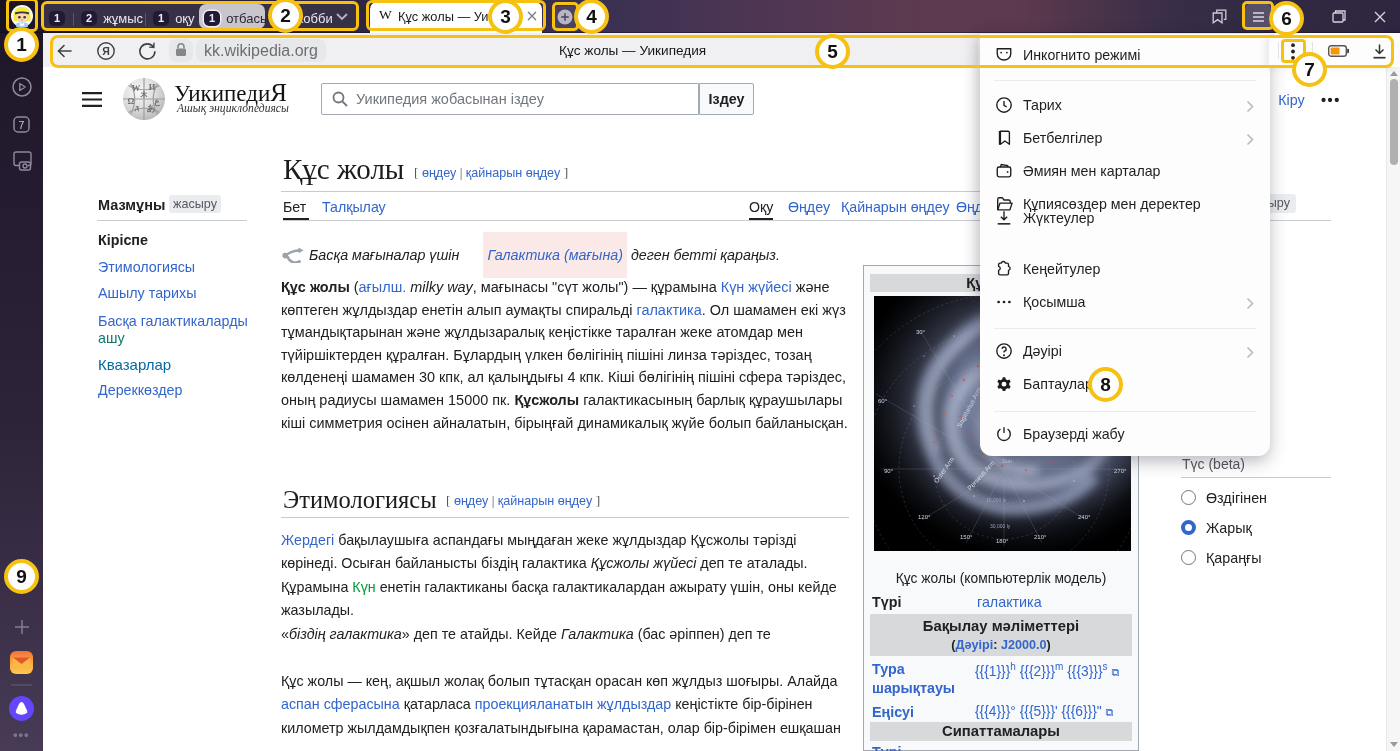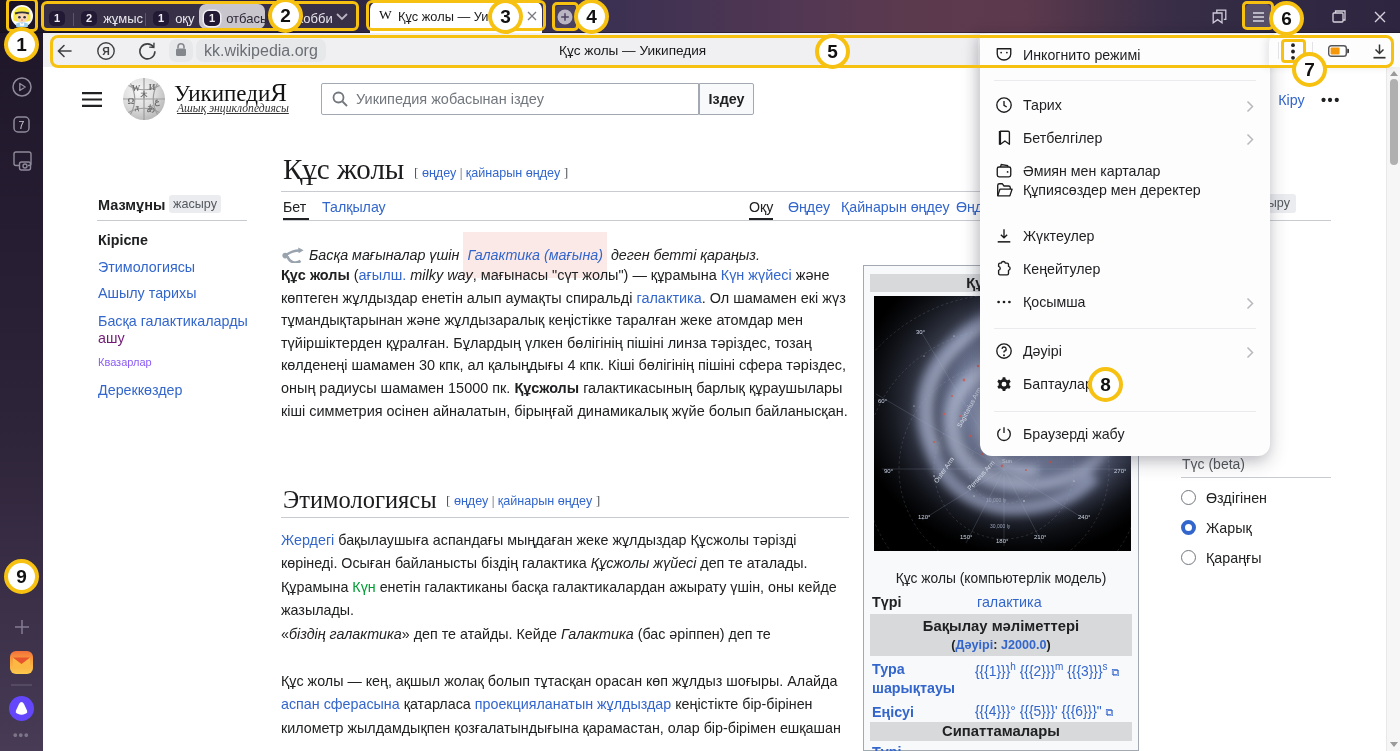--- a/index.html
+++ b/index.html
@@ -172,42 +172,42 @@
         <text x="14" y="14">W</text>
           <text x="30" y="13">И</text>
         <text x="9" y="27">Ω</text>
           <text x="22" y="19.5" font-size="7">木</text>
           <text x="35" y="27">ع</text>
         <text x="15" y="33">д</text>
           <text x="29" y="34">あ</text>
       </g>
     </svg>
     <div class="abs serif nw" style="left:174px;top:79px;font-size:23px;color:#111;">Уикипеди<span style="font-size:25px;">Я</span></div>
-    <div class="abs serif nw" style="left:177px;top:102px;font-size:11.6px;font-style:italic;color:#333;text-decoration:underline;">Ашық энциклопедиясы</div>
+    <div class="abs serif nw" style="left:177px;top:102px;font-size:11.6px;font-style:italic;color:#333;">Ашық энциклопедиясы</div>
 
     <div class="abs" style="left:321px;top:83px;width:378px;height:32px;border:1px solid #a2a9b1;border-radius:2px 0 0 2px;box-sizing:border-box;background:#fff;"></div>
     <svg class="abs" style="left:332px;top:91px" width="16" height="16" viewBox="0 0 16 16" fill="none" stroke="#72777d" stroke-width="1.8">
         <circle cx="6.5" cy="6.5" r="5"></circle>
         <path d="M10.5 10.5 L15 15"></path>
       </svg>
     <div class="abs nw" style="left:356px;top:91px;font-size:14.5px;color:#72777d;">Уикипедия жобасынан іздеу</div>
     <div class="abs" style="left:699px;top:83px;width:55px;height:32px;border:1px solid #a2a9b1;border-radius:0 2px 2px 0;box-sizing:border-box;background:#f8f9fa;text-align:center;line-height:30px;font-size:14.3px;font-weight:bold;color:#202122;">Іздеу</div>
 
     <div class="abs nw" style="left:1221px;top:92px;font-size:14.3px;color:#3366cc;">Тіркелу&nbsp; Кіру</div>
     <div class="abs nw" style="left:1321px;top:92px;font-size:14.5px;color:#202122;font-weight:bold;letter-spacing:1.5px;">•••</div>
 
     <div class="abs nw" style="left:98px;top:197px;font-size:14.5px;font-weight:bold;color:#202122;">Мазмұны</div>
     <div class="abs" style="left:169px;top:195px;width:52px;height:18px;background:#ebecf0;border-radius:3px;text-align:center;line-height:18px;font-size:12.6px;color:#54595d;">жасыру</div>
     <div class="abs" style="left:97px;top:220px;width:150px;height:1px;background:#c8ccd1;"></div>
     <div class="abs nw" style="left:98px;top:232px;font-size:14.3px;font-weight:bold;color:#202122;">Кіріспе</div>
     <div class="abs nw" style="left:98px;top:259px;font-size:14.3px;color:#3366cc;">Этимологиясы</div>
     <div class="abs nw" style="left:98px;top:285px;font-size:14.3px;color:#3366cc;">Ашылу тарихы</div>
     <div class="abs nw" style="left:98px;top:313px;font-size:14.3px;color:#3366cc;">Басқа галактикаларды</div>
-    <div class="abs nw" style="left:98px;top:330px;font-size:14.3px;color:#701a75;text-align:center;">ашу</div>
-    <div class="abs nw" style="left:98px;top:356px;font-size:11px;color:#8b5cf6;">Квазарлар</div>
+    <div class="abs nw" style="left:98px;top:330px;font-size:14.3px;color:#0f766e;text-align:center;">ашу</div>
+    <div class="abs nw" style="left:98px;top:356px;font-size:15px;color:#0369a1;">Квазарлар</div>
     <div class="abs nw" style="left:98px;top:382px;font-size:14.3px;color:#3366cc;">Дереккөздер</div>
 
     <div class="abs serif nw" style="left:283px;top:153px;font-size:29px;color:#1c1c1e;">Құс жолы</div>
     <div class="abs nw serif" style="left:414px;top:165px;font-size:13.5px;color:#54595d;">[ <span class="wlink" style="font-family:'Liberation Sans';font-size:12.6px;">өңдеу</span> | <span class="wlink" style="font-family:'Liberation Sans';font-size:12.6px;">қайнарын өңдеу</span> ]</div>
     <div class="abs" style="left:281px;top:191px;width:700px;height:1px;background:#c8ccd1;"></div>
     <div class="abs nw" style="left:283px;top:199px;font-size:14.2px;color:#202122;">Бет</div>
     <div class="abs" style="left:283px;top:218px;width:26px;height:2.5px;background:#202122;"></div>
     <div class="abs nw" style="left:322px;top:199px;font-size:14.2px;color:#3366cc;">Талқылау</div>
     <div class="abs nw" style="left:749px;top:199px;font-size:14.2px;color:#202122;">Оқу</div>
     <div class="abs" style="left:749px;top:218px;width:24px;height:2.5px;background:#202122;"></div>
@@ -225,23 +225,23 @@
     <div class="abs nw" style="left:1206px;top:520px;font-size:14.3px;color:#202122;">Жарық</div>
     <div class="abs" style="left:1181px;top:550px;width:15px;height:15px;border:1.6px solid #72777d;border-radius:50%;box-sizing:border-box;"></div>
     <div class="abs nw" style="left:1206px;top:550px;font-size:14.3px;color:#202122;">Қараңғы</div>
 
     <svg class="abs" style="left:282px;top:247px" width="23" height="16" viewBox="0 0 23 16">
       <circle cx="3.2" cy="8.6" r="2.8" fill="#99a3ae"></circle>
       <path d="M4.5 7.8 C9 4.2 12.5 3.4 17.5 3.4" fill="none" stroke="#99a3ae" stroke-width="2.5"></path>
       <path d="M16.2 0.6 L21.6 3.3 L16.6 6.2 Z" fill="#99a3ae"></path>
       <path d="M18.5 13.9 A8.2 8.2 0 0 1 5.6 9.4" fill="none" stroke="#99a3ae" stroke-width="2.6"></path>
     </svg>
-    <div class="abs nw" style="left:309px;top:247px;font-size:14.3px;font-style:italic;color:#202122;">Басқа мағыналар үшін <span style="background:#fbe9e7;padding:15px 4px;"><span class="wlink">Галактика (мағына)</span></span> деген бетті қараңыз.</div>
-
-    <div class="abs" id="p1" style="left:281px;top:264px;font-size:14.45px;line-height:22.6px;color:#202122;">
+    <div class="abs nw" style="left:309px;top:247px;font-size:14.3px;font-style:italic;color:#202122;">Басқа мағыналар үшін <span style="background:#fbe9e7;padding:15px 4px;margin-left:20px;"><span class="wlink">Галактика (мағына)</span></span> деген бетті қараңыз.</div>
+
+    <div class="abs" id="p1" style="left:281px;top:276px;font-size:14.45px;line-height:22.6px;color:#202122;">
       <div class="nw"><b>Құс жолы</b> (<span class="wlink">ағылш.</span> <i>milky way</i>, мағынасы "сүт жолы") — құрамына <span class="wlink">Күн жүйесі</span> және</div>
       <div class="nw">көптеген жұлдыздар енетін алып аумақты спиральді <span class="wlink">галактика</span>. Ол шамамен екі жүз</div>
       <div class="nw">тұмандықтарынан және жұлдызаралық кеңістікке таралған жеке атомдар мен</div>
       <div class="nw">түйіршіктерден құралған. Бұлардың үлкен бөлігінің пішіні линза тәріздес, тозаң</div>
       <div class="nw">көлденеңі шамамен 30 кпк, ал қалыңдығы 4 кпк. Кіші бөлігінің пішіні сфера тәріздес,</div>
       <div class="nw">оның радиусы шамамен 15000 пк. <b>Құсжолы</b> галактикасының барлық құраушылары</div>
       <div class="nw">кіші симметрия осінен айналатын, бірыңғай динамикалық жүйе болып байланысқан.</div>
     </div>
 
     <div class="abs serif nw" style="left:283px;top:486px;font-size:24.5px;color:#1c1c1e;">Этимологиясы</div>
@@ -440,28 +440,28 @@
         <span class="mtxt">Бетбелгілер</span>
       </div>
     <div class="mrow" style="top:125px;">
         <svg class="mico" viewBox="0 0 20 20" fill="none" stroke="#1c1c1e" stroke-width="1.5">
           <rect x="2.5" y="5.5" width="15" height="11" rx="2"></rect>
           <path d="M6 5.5 L7 2.8 L14 4 L14.5 5.5"></path>
           <circle cx="14" cy="11" r="1" fill="#1c1c1e" stroke="none"></circle>
         </svg>
         <span class="mtxt">Әмиян мен карталар</span>
       </div>
-    <div class="mrow" style="top:144px;">
+    <div class="mrow" style="top:158px;">
         <svg class="mico" viewBox="0 0 20 20" fill="none" stroke="#1c1c1e" stroke-width="1.5">
           <path d="M3 16.5 L3 5 A2 2 0 0 1 5 3 L8 3 L10 5.5 L15 5.5 A2 2 0 0 1 17 7.5 L17 9"></path>
           <path d="M3 16.5 L5.5 9 L19 9 L16.5 16.5 Z" stroke-linejoin="round"></path>
         </svg>
         <span class="mtxt">Құпиясөздер мен деректер</span>
       </div>
-    <div class="mrow" style="top:190px;">
+    <div class="mrow" style="top:172px;">
         <svg class="mico" viewBox="0 0 20 20" fill="none" stroke="#1c1c1e" stroke-width="1.5">
           <path d="M10 2.5 L10 11.5 M6.5 8.5 L10 12 L13.5 8.5"></path>
           <path d="M3 16.5 L17 16.5" stroke-width="1.7"></path>
         </svg>
         <span class="mtxt">Жүктеулер</span>
       </div>
     <div class="mrow" style="top:223px;">
         <svg class="mico" viewBox="0 0 20 20" fill="none" stroke="#1c1c1e" stroke-width="1.5">
           <path d="M7 3.5 A2.3 2.3 0 0 1 11.5 3.5 L13.5 3.5 A1.5 1.5 0 0 1 15 5 L15 7 A2.3 2.3 0 0 1 15 11.5 L15 15 A1.5 1.5 0 0 1 13.5 16.5 L5.5 16.5 A1.5 1.5 0 0 1 4 15 L4 11.5 A2.3 2.3 0 0 0 4 7 L4 5 A1.5 1.5 0 0 1 5.5 3.5 Z" stroke-linejoin="round"></path>
         </svg>

